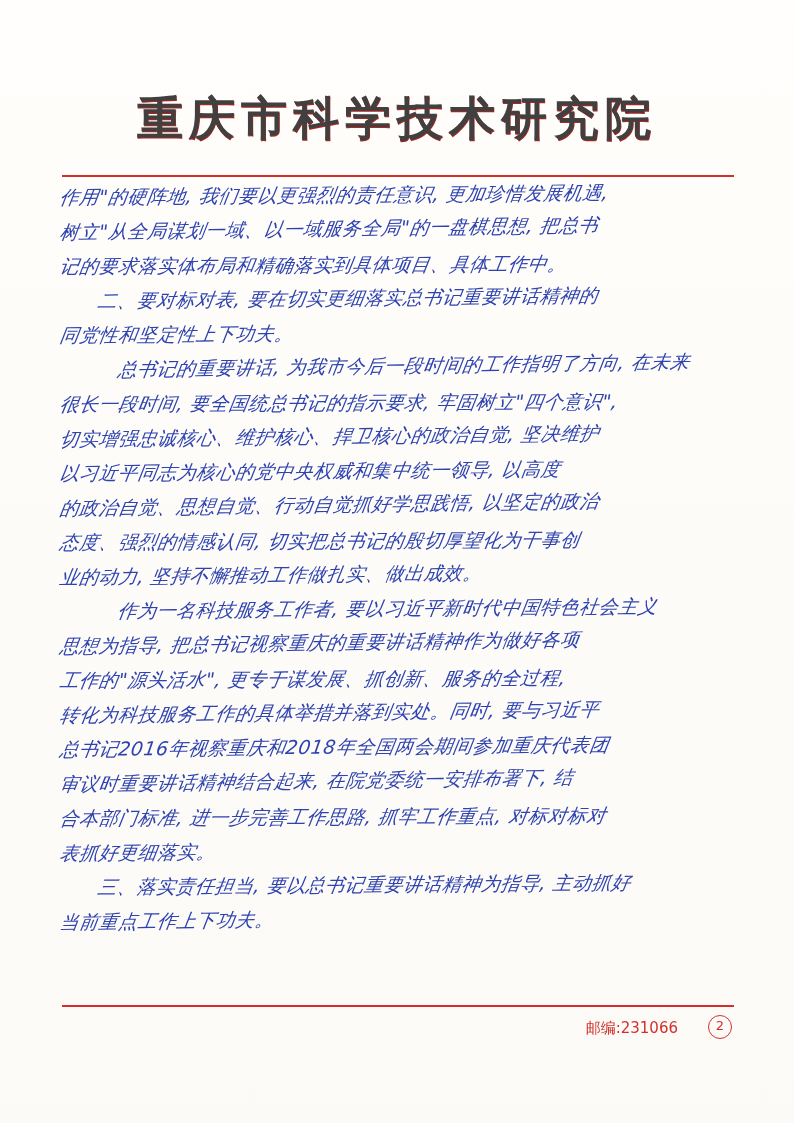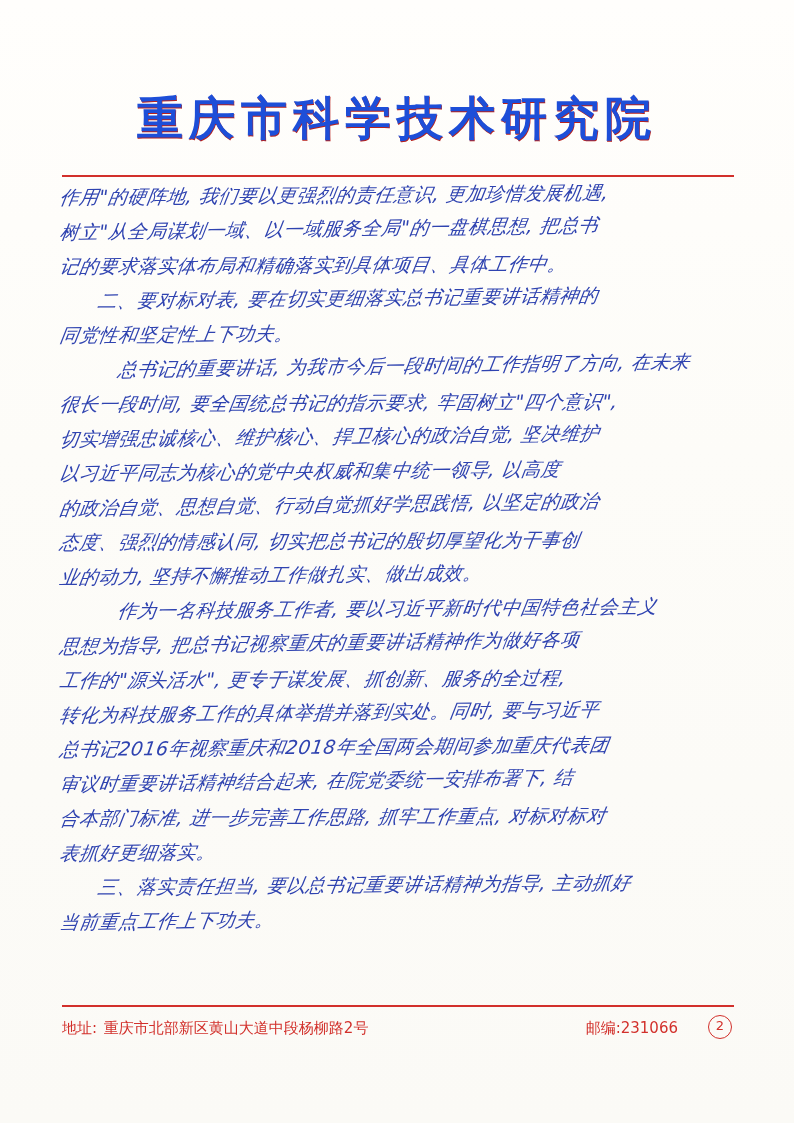--- a/index.html
+++ b/index.html
@@ -31,21 +31,21 @@
     top: 88px;
     left: 0;
     width: 100%;
     text-align: center;
   }
   .letterhead-title {
     font-family: "DejaVu Serif", serif;
     font-weight: bold;
     font-size: 46px;
     letter-spacing: 6px;
-    color: #1d4ed8;
+    color: #404040;
     text-shadow: 0.5px 0.5px 0 #b8221d;
     white-space: nowrap;
   }
 
   .rule-top {
     position: absolute;
     top: 175px;
     left: 62px;
     width: 672px;
     height: 2px;
@@ -168,22 +168,18 @@
       <div class="hline r1" style="top: 586.5px;"><span class="ink">审议时重要讲话精神结合起来, 在院党委统一安排布署下, 结</span></div>
       <div class="hline r2" style="top: 621px;"><span class="ink">合本部门标准, 进一步完善工作思路, 抓牢工作重点, 对标对标对</span></div>
       <div class="hline r3" style="top: 655.5px;"><span class="ink">表抓好更细落实。</span></div>
       <div class="hline r0 indent1" style="top: 690px;"><span class="ink">三、落实责任担当, 要以总书记重要讲话精神为指导, 主动抓好</span></div>
       <div class="hline r1" style="top: 724.5px;"><span class="ink">当前重点工作上下功夫。</span></div>
     </div>
 
   <div class="rule-bottom"></div>
 
   <div class="footer">
-    <div class="footer-address">
-      <span class="label">地址:</span>
-      <span>重庆市北部新区黄山大道中段杨柳路2号</span>
-    </div>
     <div class="footer-zip">
       <span>邮编:</span><span>231066</span>
     </div>
     <div class="page-number">2</div>
   </div>
 </div>
 
 </body></html>

